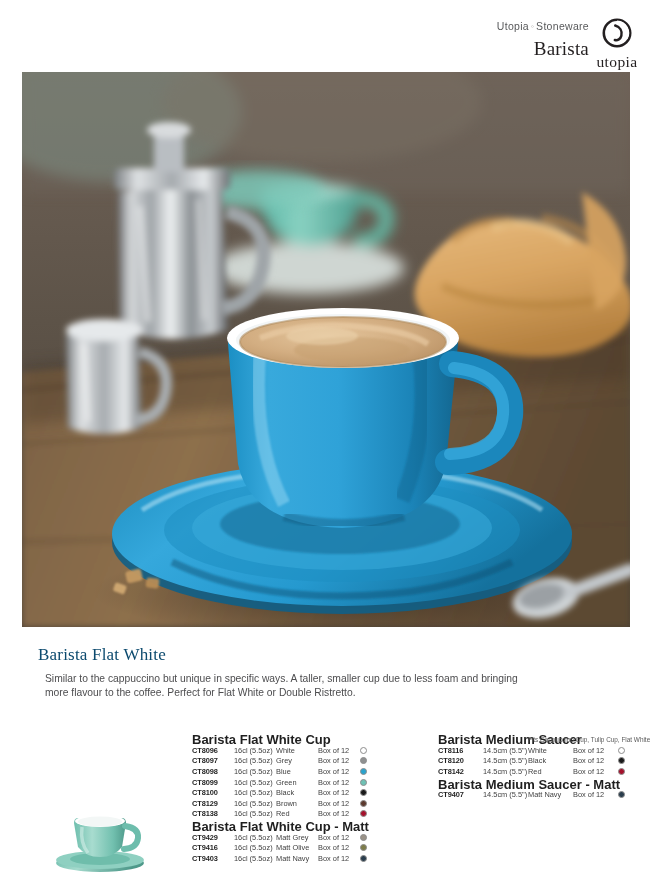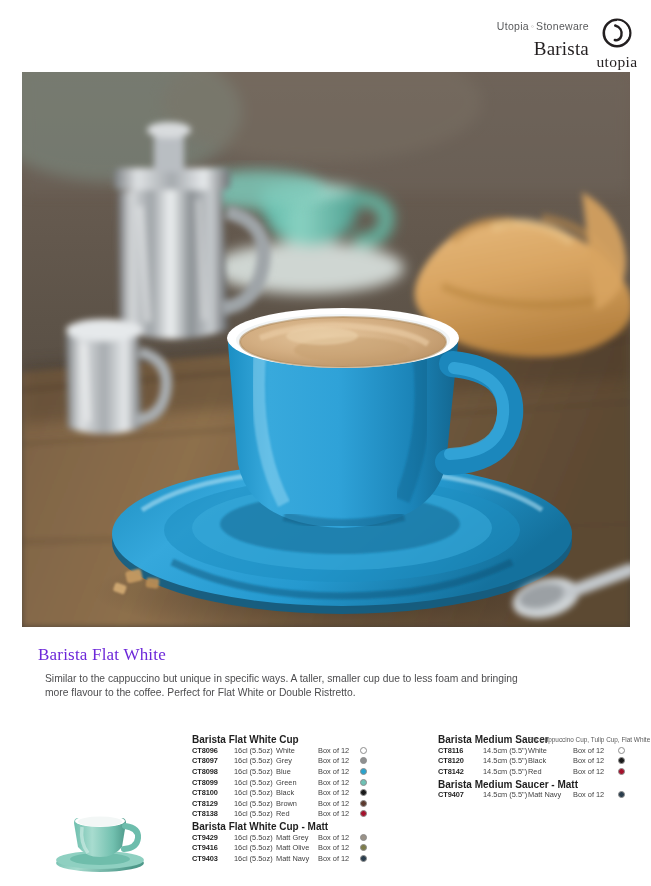--- a/index.html
+++ b/index.html
@@ -74,21 +74,21 @@
   
   .desc-block {
     position: absolute;
     left: 38px;
     top: 645px;
     width: 500px;
   }
   .desc-title {
     font-family: "Liberation Serif", serif;
     font-size: 17px;
-    color: #6d28d9;
+    color: #0c4a6e;
     margin: 0 0 5px 0;
     font-weight: normal;
     letter-spacing: .2px;
   }
   .desc-body {
     font-size: 10.3px;
     line-height: 14px;
     color: #4d4d4f;
     margin: 7px;
   }
@@ -135,21 +135,21 @@
   td.dot { width: 16px; text-align: left; }
   .col-right td.code { width: 34px; }
   .col-right td.size { width: 52px; }
   .col-right td.cname { width: 50px; }
 
   tr.grouphead td {
     font-weight: bold;
     color: #1f1f1f;
     padding-top: 2px;
     padding-bottom: 1.6px;
-    font-size: 10px;
+    font-size: 13px;
   }
   tr.grouphead td.note {
     font-weight: normal;
     color: #5a5a5a;
     font-size: 6.4px;
   }
 
   .swatch {
     display: inline-block;
     width: 7px;

